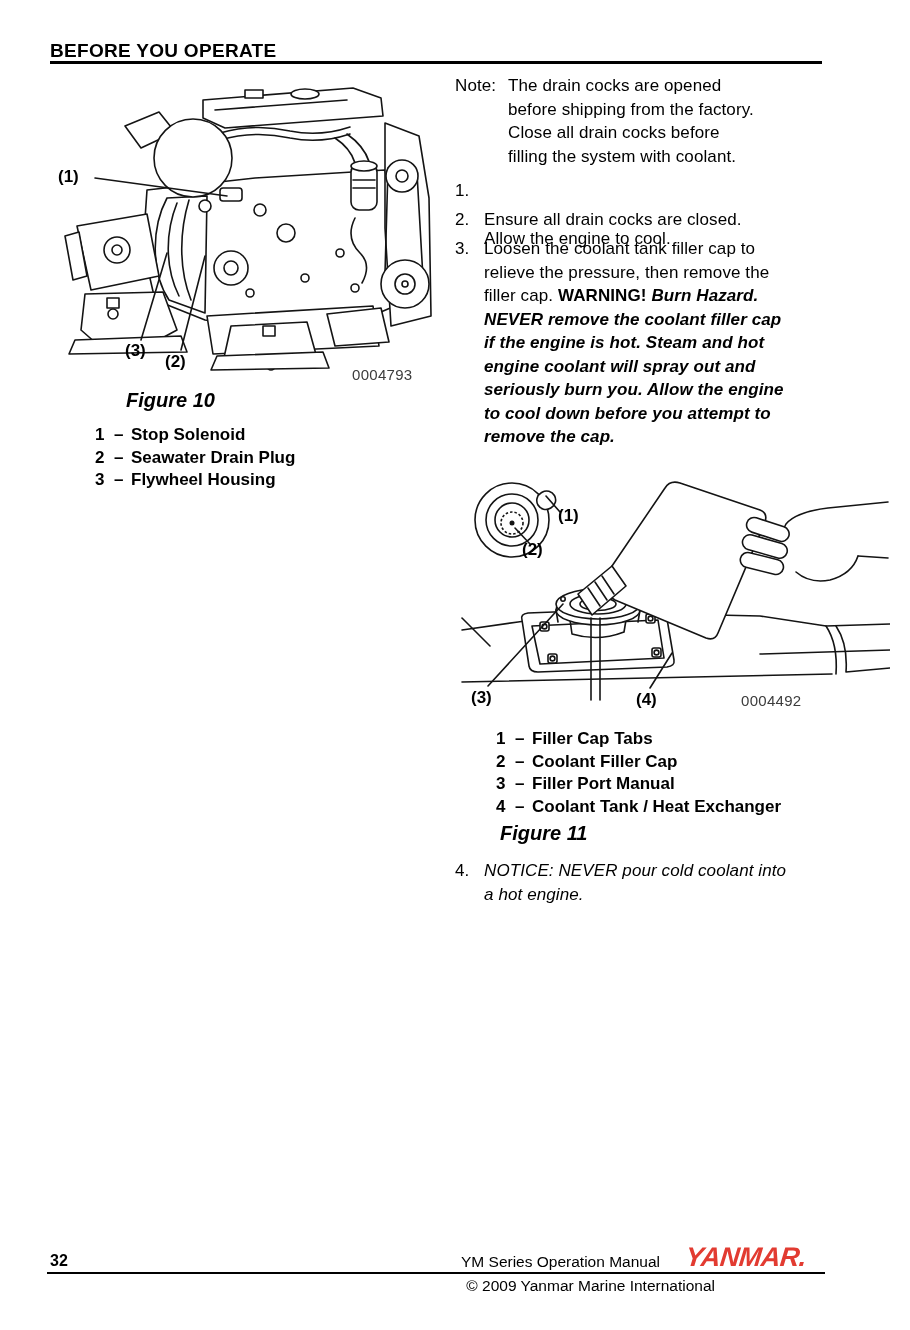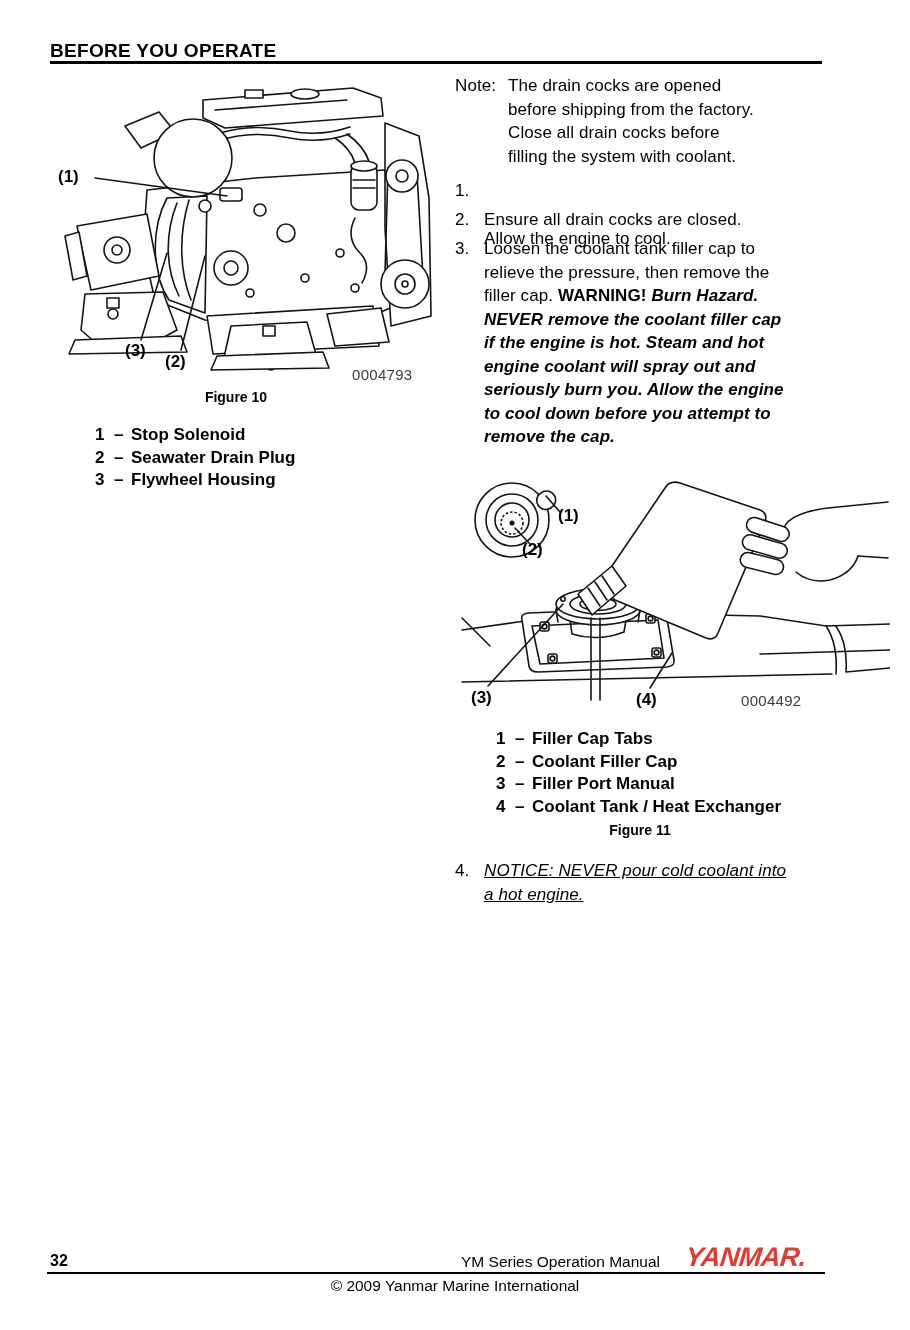--- a/index.html
+++ b/index.html
@@ -8,25 +8,25 @@
     position:relative;width:910px;height:1330px;background:#ffffff;
     font-family:"Liberation Sans", sans-serif;color:#000;overflow:hidden;
     margin:0 auto;
   }
   .abs{position:absolute;}
   .h-title{font-size:19px;font-weight:bold;letter-spacing:.3px;}
   .rule{background:#000;}
   .body-text{font-size:17px;line-height:23.5px;letter-spacing:.1px;}
   .pre{white-space:pre-line;}
   .b{font-weight:bold;text-align:right;}
-  .i{font-style:italic;text-decoration:underline;}
+  .i{font-style:italic;}
   .bi{font-weight:bold;font-style:italic;}
   .callout{font-size:17px;font-weight:bold;white-space:nowrap;}
   .imgnum{font-size:15px;color:#3c3c3c;letter-spacing:.3px;}
-  .fig-caption{font-size:14px;font-weight:bold;text-align:center;}
+  .fig-caption{font-size:20px;font-weight:bold;font-style:italic;text-align:left;}
   .legend .row{display:flex;font-size:17px;font-weight:bold;line-height:22.5px;}
   .legend .num{width:19px;}
   .legend .dash{width:17px;}
   .footer-pagenum{font-size:16px;font-weight:bold;}
   .footer-manual{font-size:15.5px;text-align:right;}
   .footer-copy{font-size:15.5px;text-align:center;}
   .brand-logo{
     font-size:27px;font-weight:bold;font-style:italic;color:#e23b31;
     letter-spacing:-.5px;transform:skewX(-6deg);transform-origin:left bottom;
     white-space:nowrap;
@@ -266,15 +266,15 @@
   <div class="abs fig-caption" style="left:500px;top:822px;width:280px;">Figure 11</div>
 
   <div class="abs body-text" style="left:455px;top:859px;">4.</div>
   <div class="abs body-text pre i" style="left:484px;top:859px;width:355px;">NOTICE: NEVER pour cold coolant into
 a hot engine.</div>
 
   <div class="abs footer-pagenum" style="left:50px;top:1252px;">32</div>
   <div class="abs footer-manual" style="left:400px;top:1253px;width:260px;">YM Series Operation Manual</div>
   <div class="abs brand-logo" style="left:684px;top:1242px;">YANMAR.</div>
   <div class="abs rule" style="left:47px;top:1272px;width:778px;height:2px;"></div>
-  <div class="abs footer-copy" style="left:195px;top:1277px;width:520px;">© 2009 Yanmar Marine International</div>
+  <div class="abs footer-copy" style="left:195px;top:1277px;width:520px;text-align:right;">© 2009 Yanmar Marine International</div>
 
 </div>
 
 </body></html>

